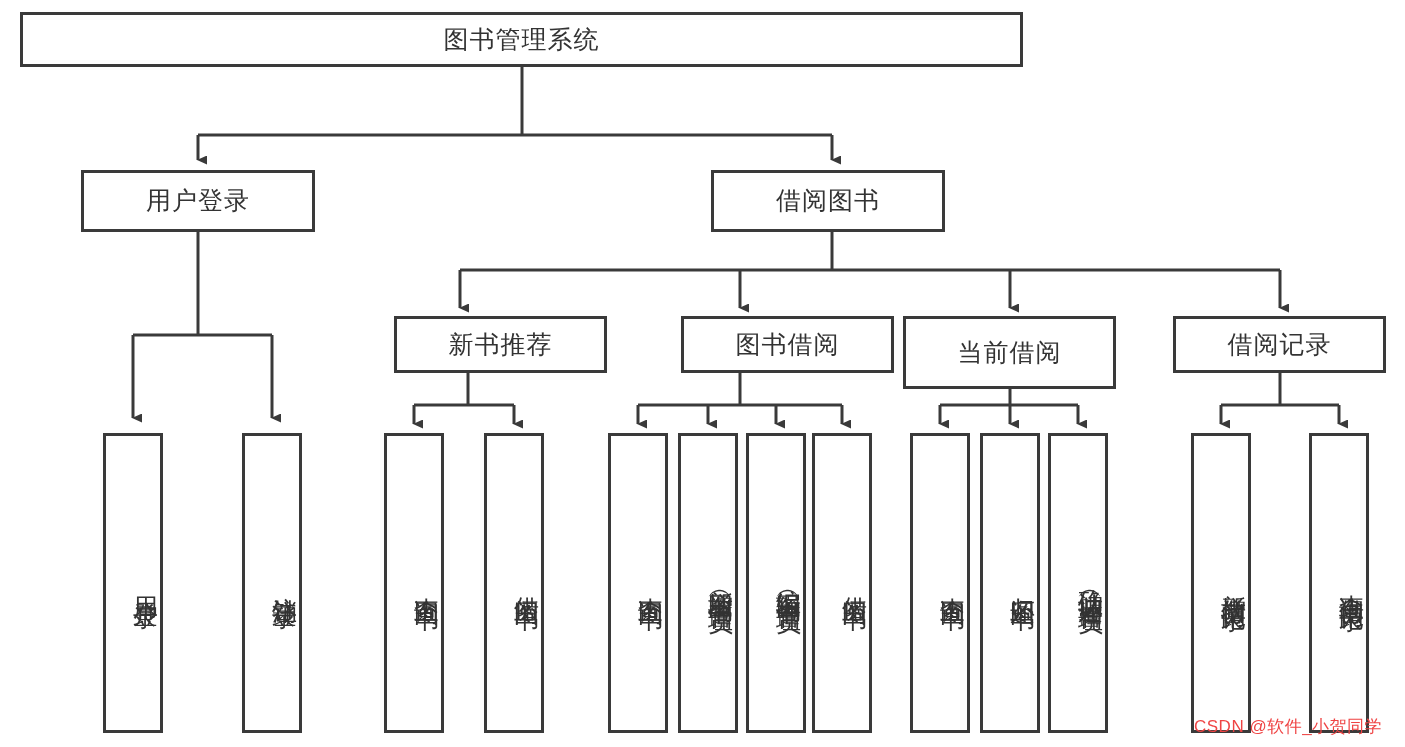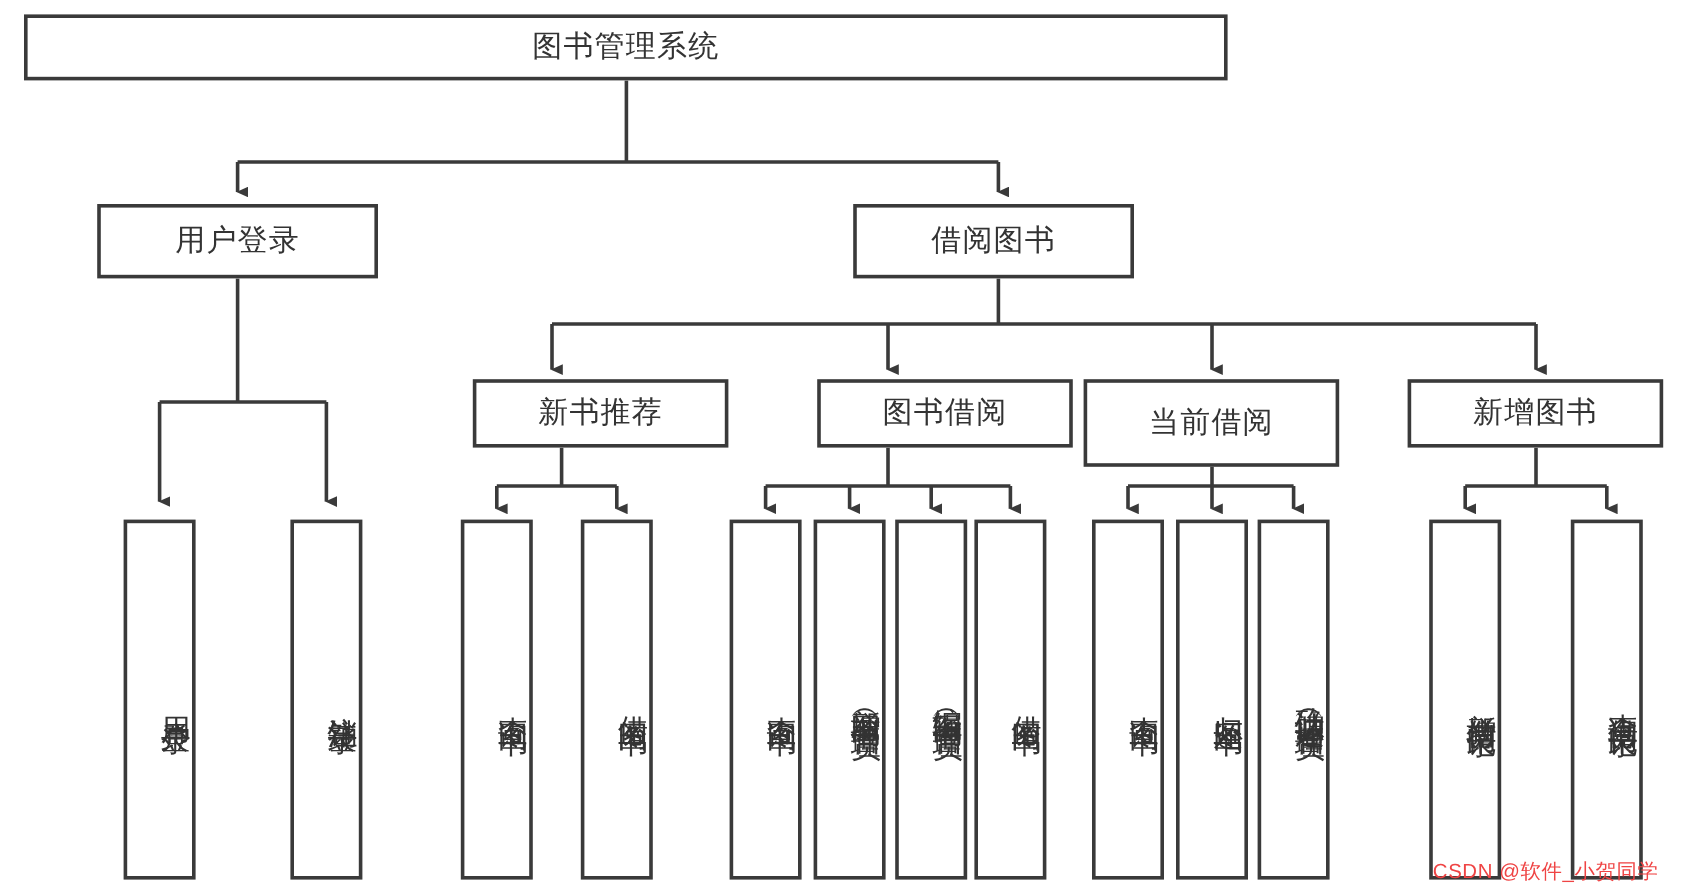--- a/index.html
+++ b/index.html
@@ -145,21 +145,21 @@
   <div class="node horiz" style="left:362px; top:316px; width:213px; height:57px;margin-left:32px;">
     <span>新书推荐</span>
   </div>
   <div class="node horiz" style="left:633px; top:316px; width:213px; height:57px;margin-left:48px;">
     <span>图书借阅</span>
   </div>
   <div class="node horiz" style="left:903px; top:316px; width:213px; height:73px;">
     <span>当前借阅</span>
   </div>
   <div class="node horiz" style="left:1173px; top:316px; width:213px; height:57px;">
-    <span>新增图书</span>
+    <span>借阅记录</span>
   </div>
 
   <div class="node vert" style="left:103px; top:433px; width:60px; height:300px;">
     <span class="vlabel">用户登录</span>
   </div>
   <div class="node vert" style="left:242px; top:433px; width:60px; height:300px;">
     <span class="vlabel">注销登录</span>
   </div>
 
   <div class="node vert" style="left:384px; top:433px; width:60px; height:300px;">

